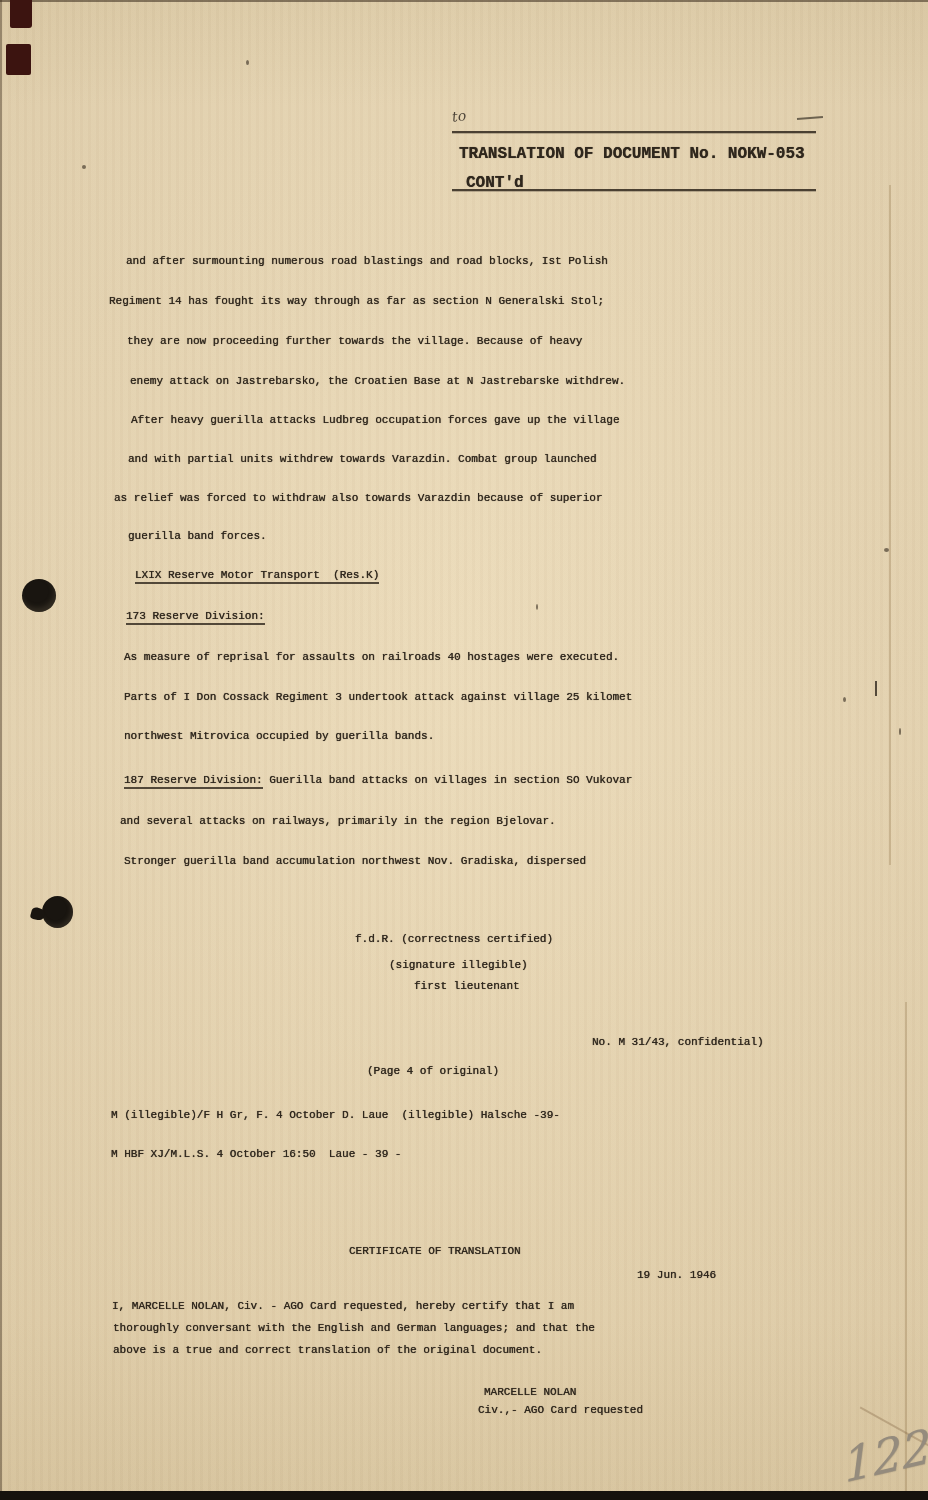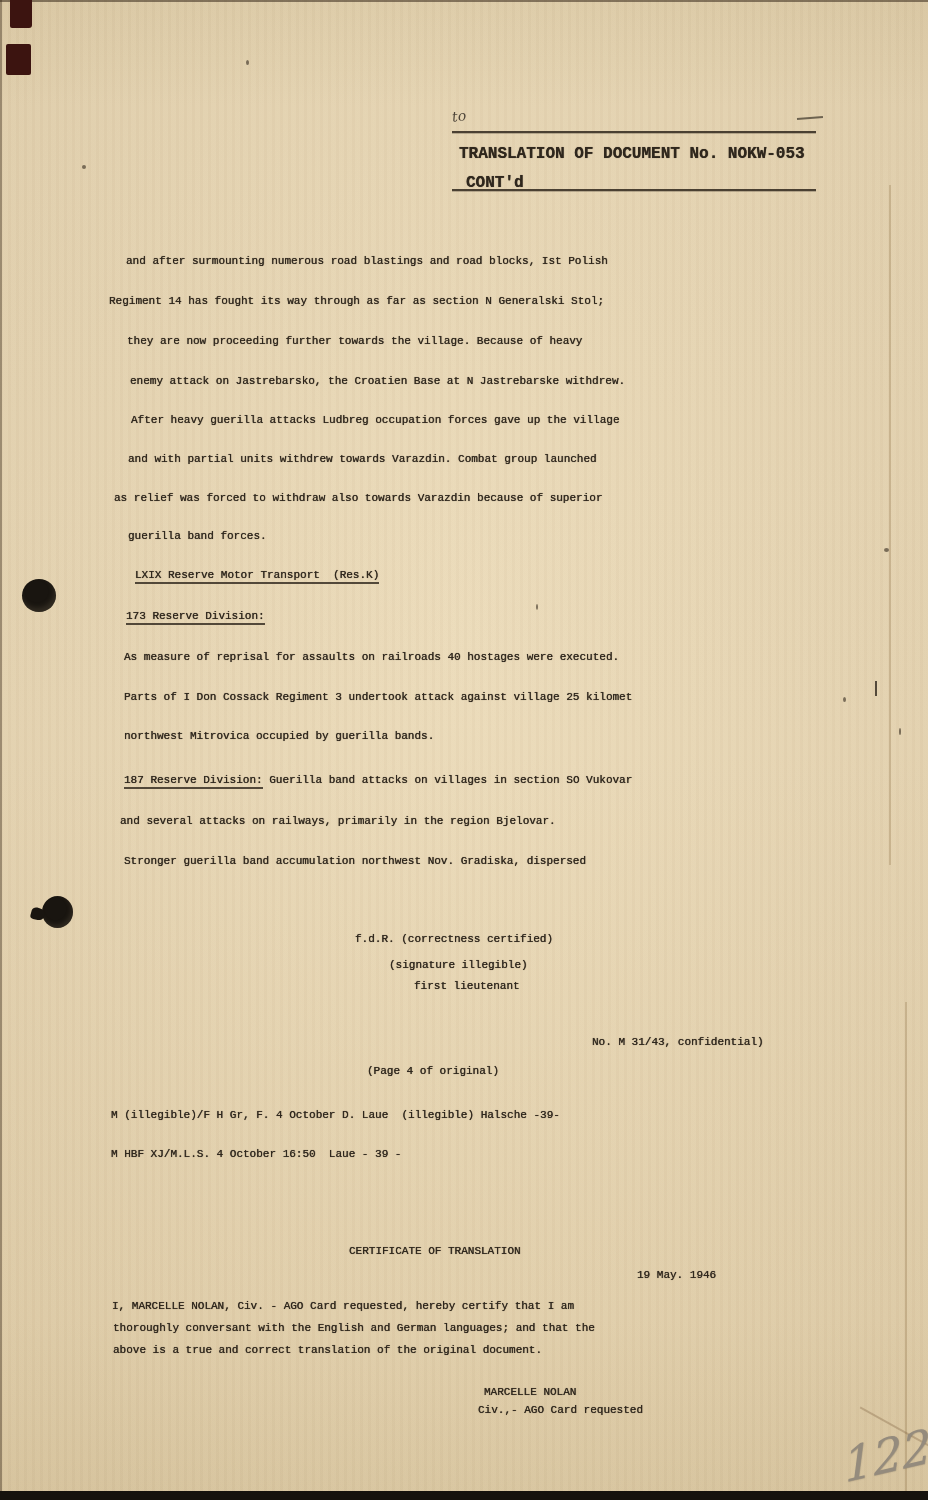--- a/index.html
+++ b/index.html
@@ -113,21 +113,21 @@
   <div class="tl single" style="left:414px;top:975px;">first lieutenant</div>
 
   <div class="tl single" style="left:592px;top:1031px;">No. M 31/43, confidential)</div>
 
   <div class="tl single" style="left:339px;top:1060px;margin-left:28px;">(Page 4 of original)</div>
 
   <div class="tl single" style="left:111px;top:1104px;">M (illegible)/F H Gr, F. 4 October D. Laue  (illegible) Halsche -39-</div>
   <div class="tl single" style="left:111px;top:1143px;">M HBF XJ/M.L.S. 4 October 16:50  Laue - 39 -</div>
 
   <div class="tl single" style="left:349px;top:1240px;">CERTIFICATE OF TRANSLATION</div>
-  <div class="tl single" style="left:637px;top:1264px;">19 May. 1946</div>
+  <div class="tl single" style="left:637px;top:1264px;">19 Jun. 1946</div>
   <div class="tl single" style="left:112px;top:1295px;">I, MARCELLE NOLAN, Civ. - AGO Card requested, hereby certify that I am</div>
   <div class="tl single" style="left:113px;top:1317px;">thoroughly conversant with the English and German languages; and that the</div>
   <div class="tl single" style="left:113px;top:1339px;">above is a true and correct translation of the original document.</div>
 
   <div class="tl single" style="left:484px;top:1381px;">MARCELLE NOLAN</div>
   <div class="tl single" style="left:478px;top:1399px;text-align:right;">Civ.,- AGO Card requested</div>
 
   <div class="page-num">122</div>
 
 </div>

